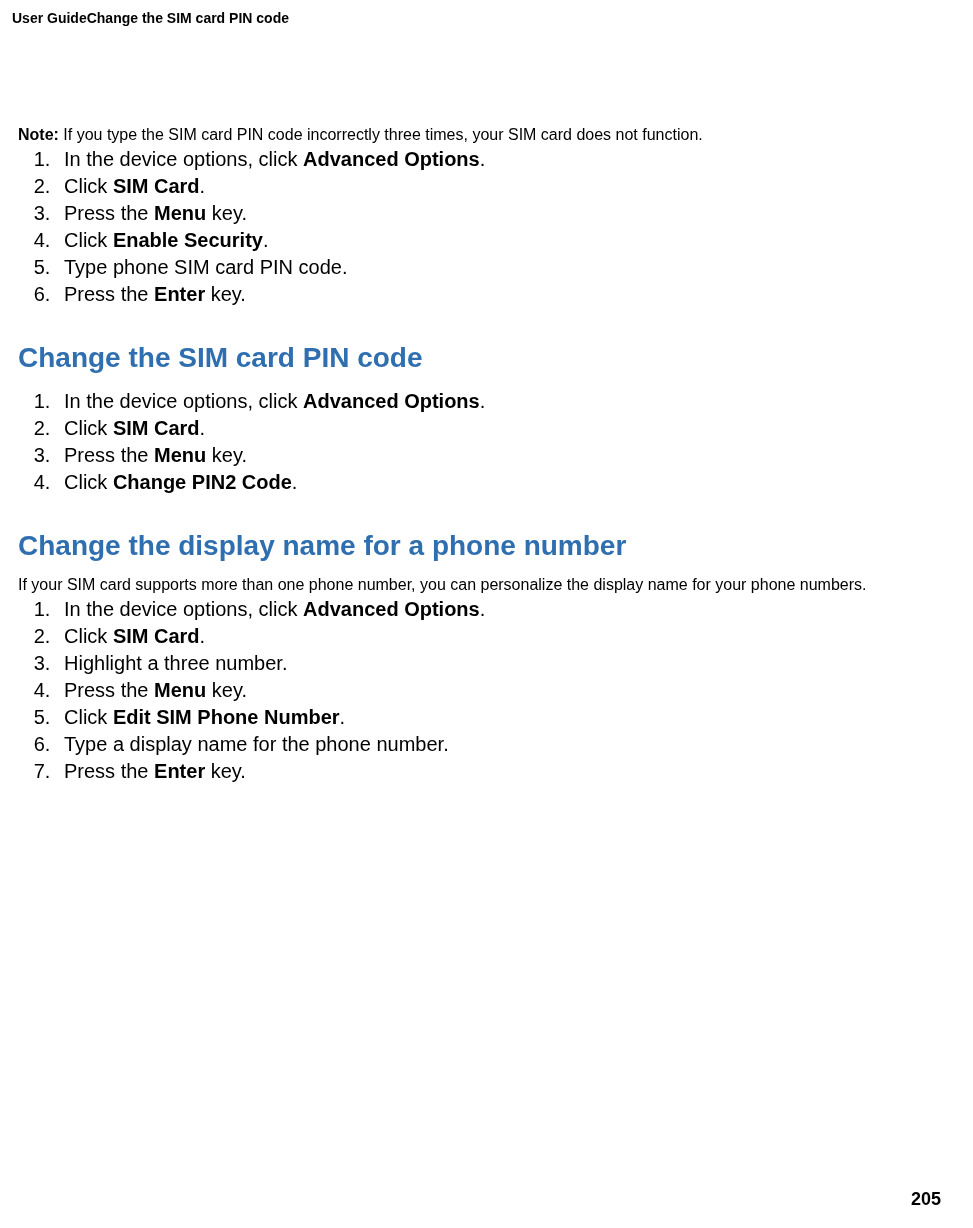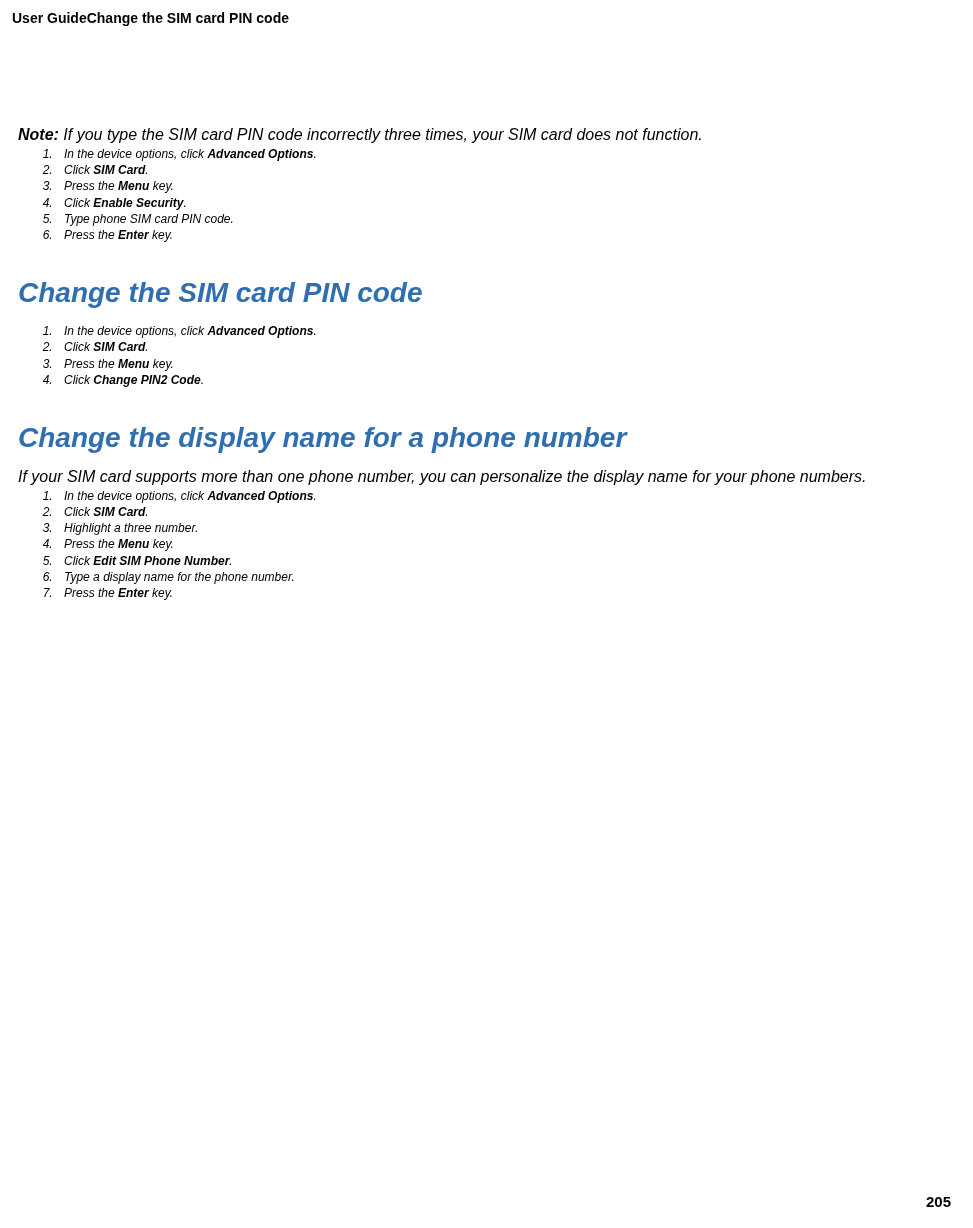--- a/index.html
+++ b/index.html
@@ -16,56 +16,55 @@
       background: #fff;
     }
     .header {
       display: flex;
       padding: 10px 12px 0 12px;
       font-size: 14px;
       font-weight: 600;
     }
     .content {
       padding: 0 18px;
-      font-style: italic;
     }
     .note {
       margin-top: 100px;
       font-size: 16px;
       margin-bottom: 2px;
     }
     .note-label {
       font-weight: 700;
     }
     ol {
       list-style-position: outside;
       padding-left: 38px;
-      font-size: 12px;
+      font-size: 20px;
       line-height: 1.35;
     }
     ol li {
       padding-left: 8px;
       margin-bottom: 0;
     }
     h2.section-heading {
       color: #2f6fb0;
       font-size: 28px;
       font-weight: 700;
       margin-top: 34px;
       margin-bottom: 14px;
     }
     .intro {
       font-size: 16px;
       margin-bottom: 2px;
     }
     .page-number {
       position: absolute;
       bottom: 18px;
-      right: 22px;
-      font-size: 15px;
+      right: 32px;
+      font-size: 18px;
       font-weight: 600;
     }
     .bold {
       font-weight: 700;
     }
   </style>
 </head>
 <body>
 
 <div class="header">

